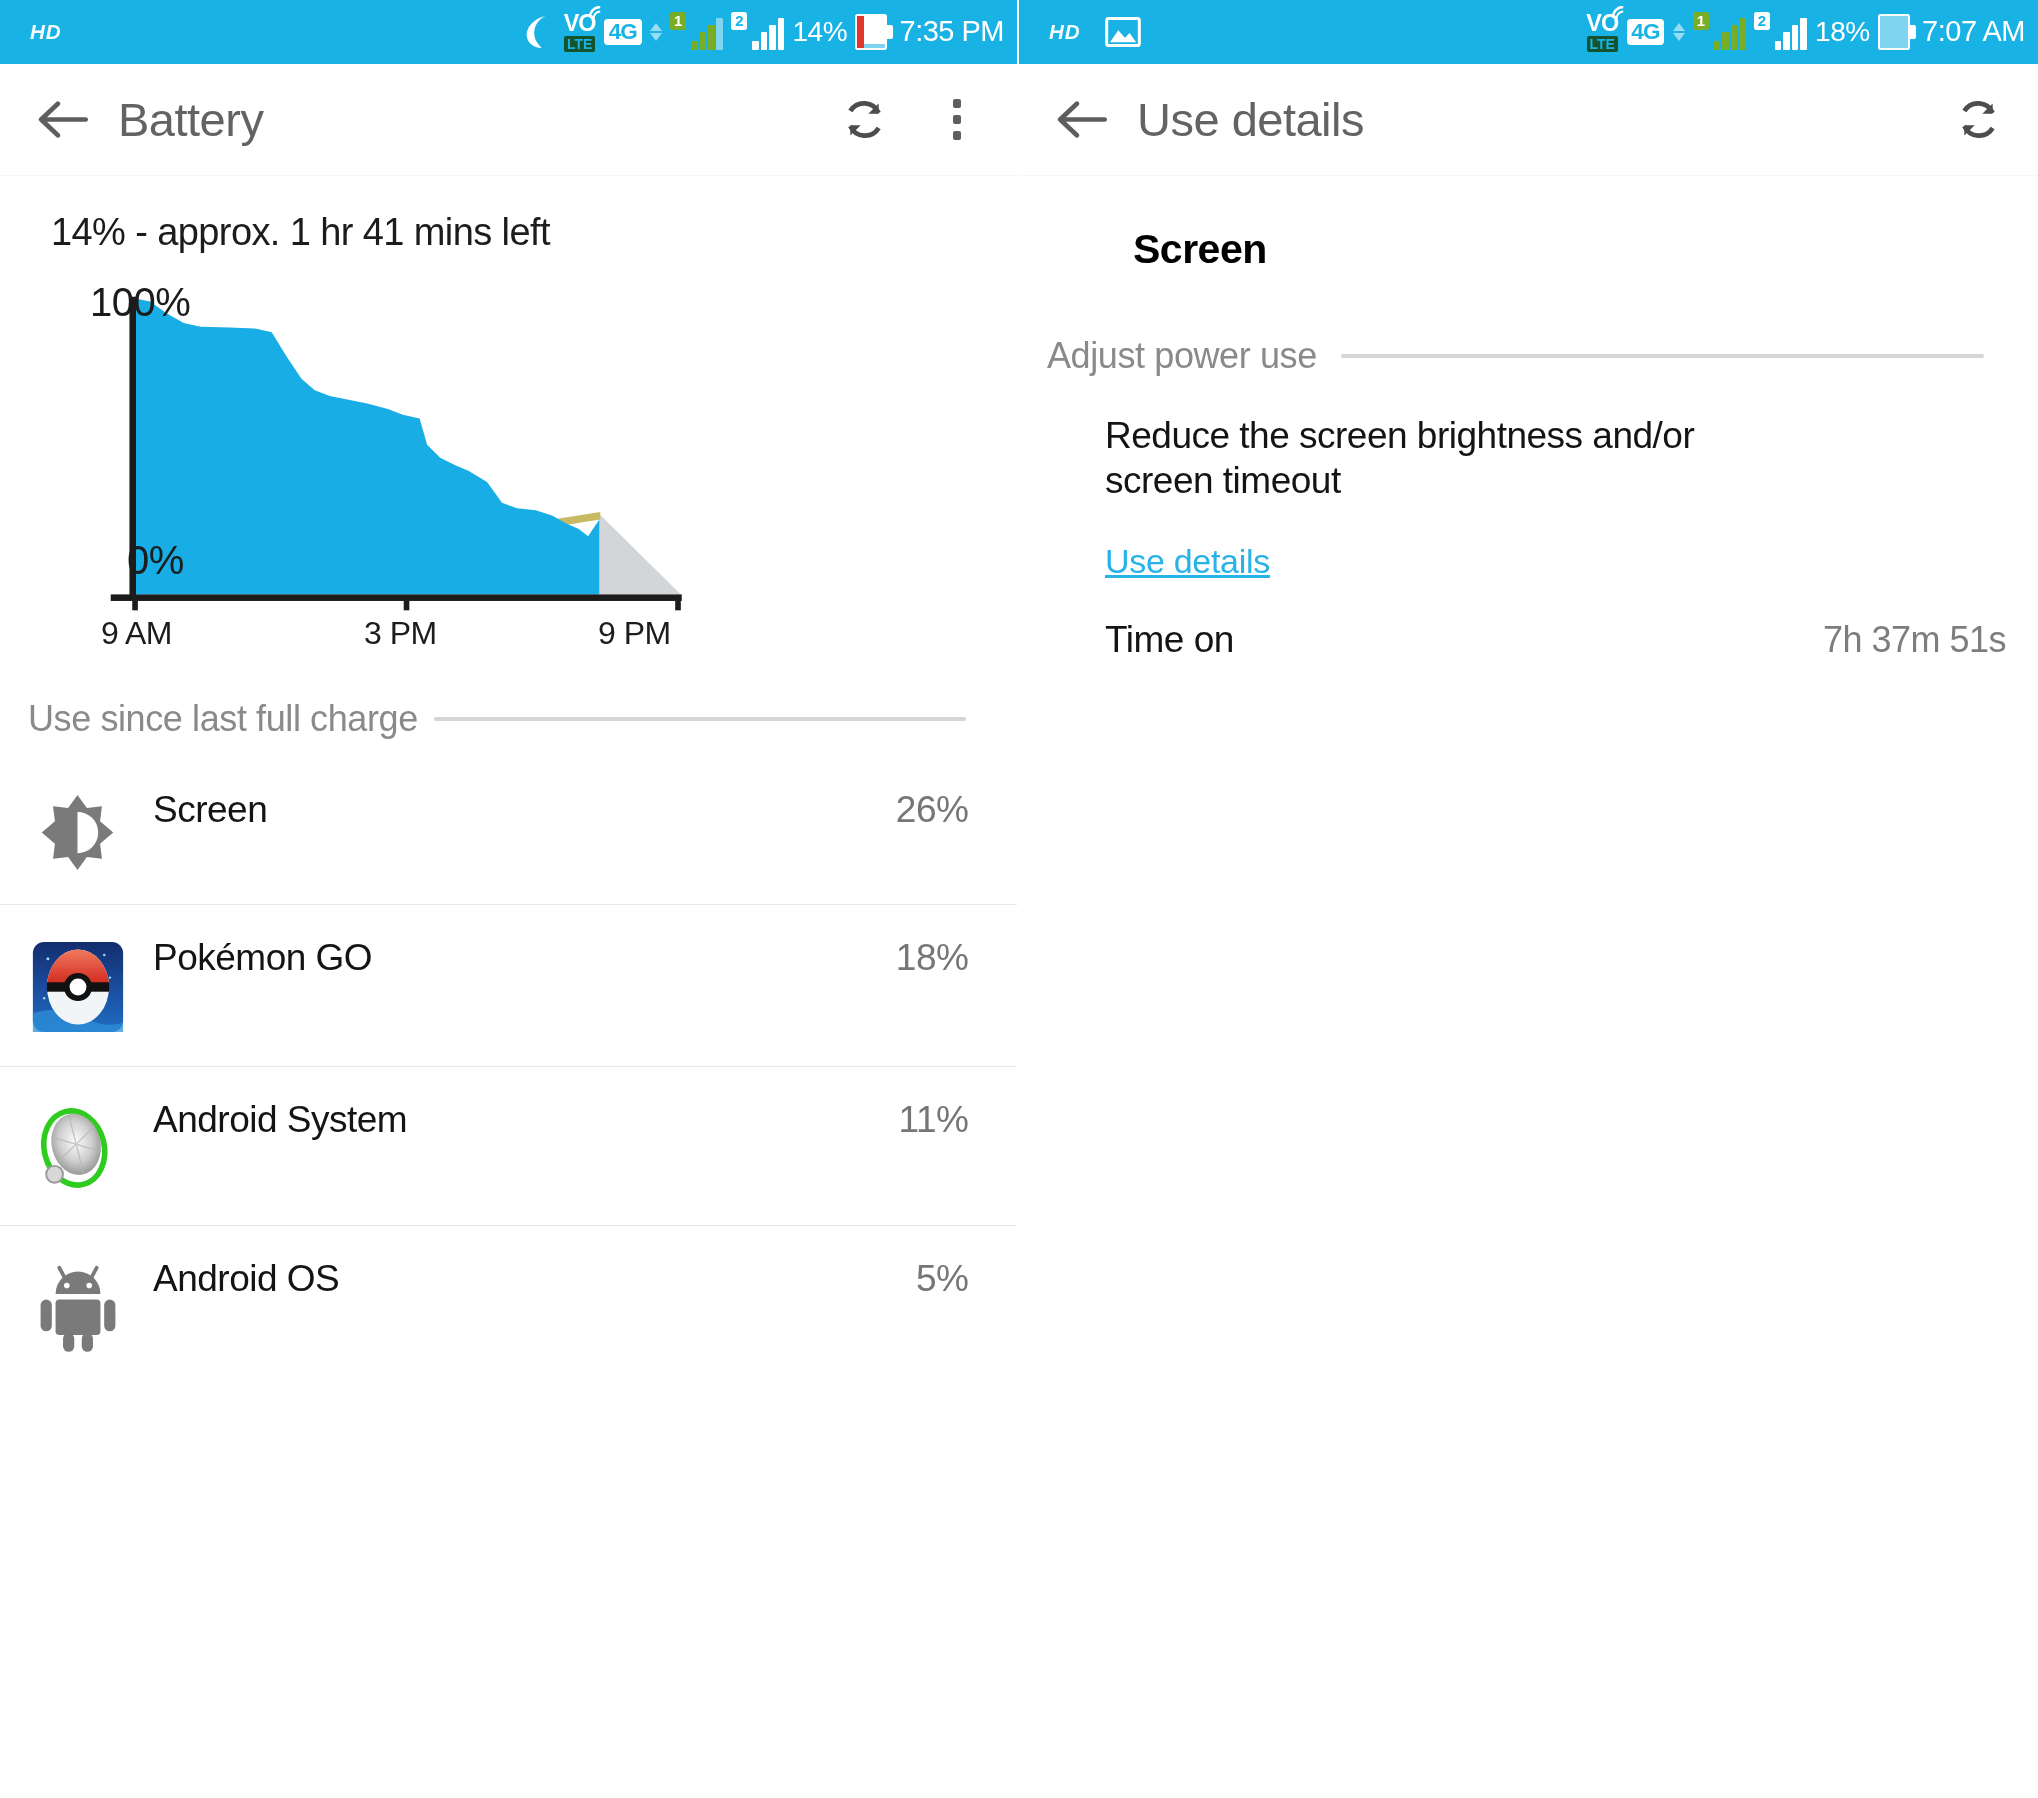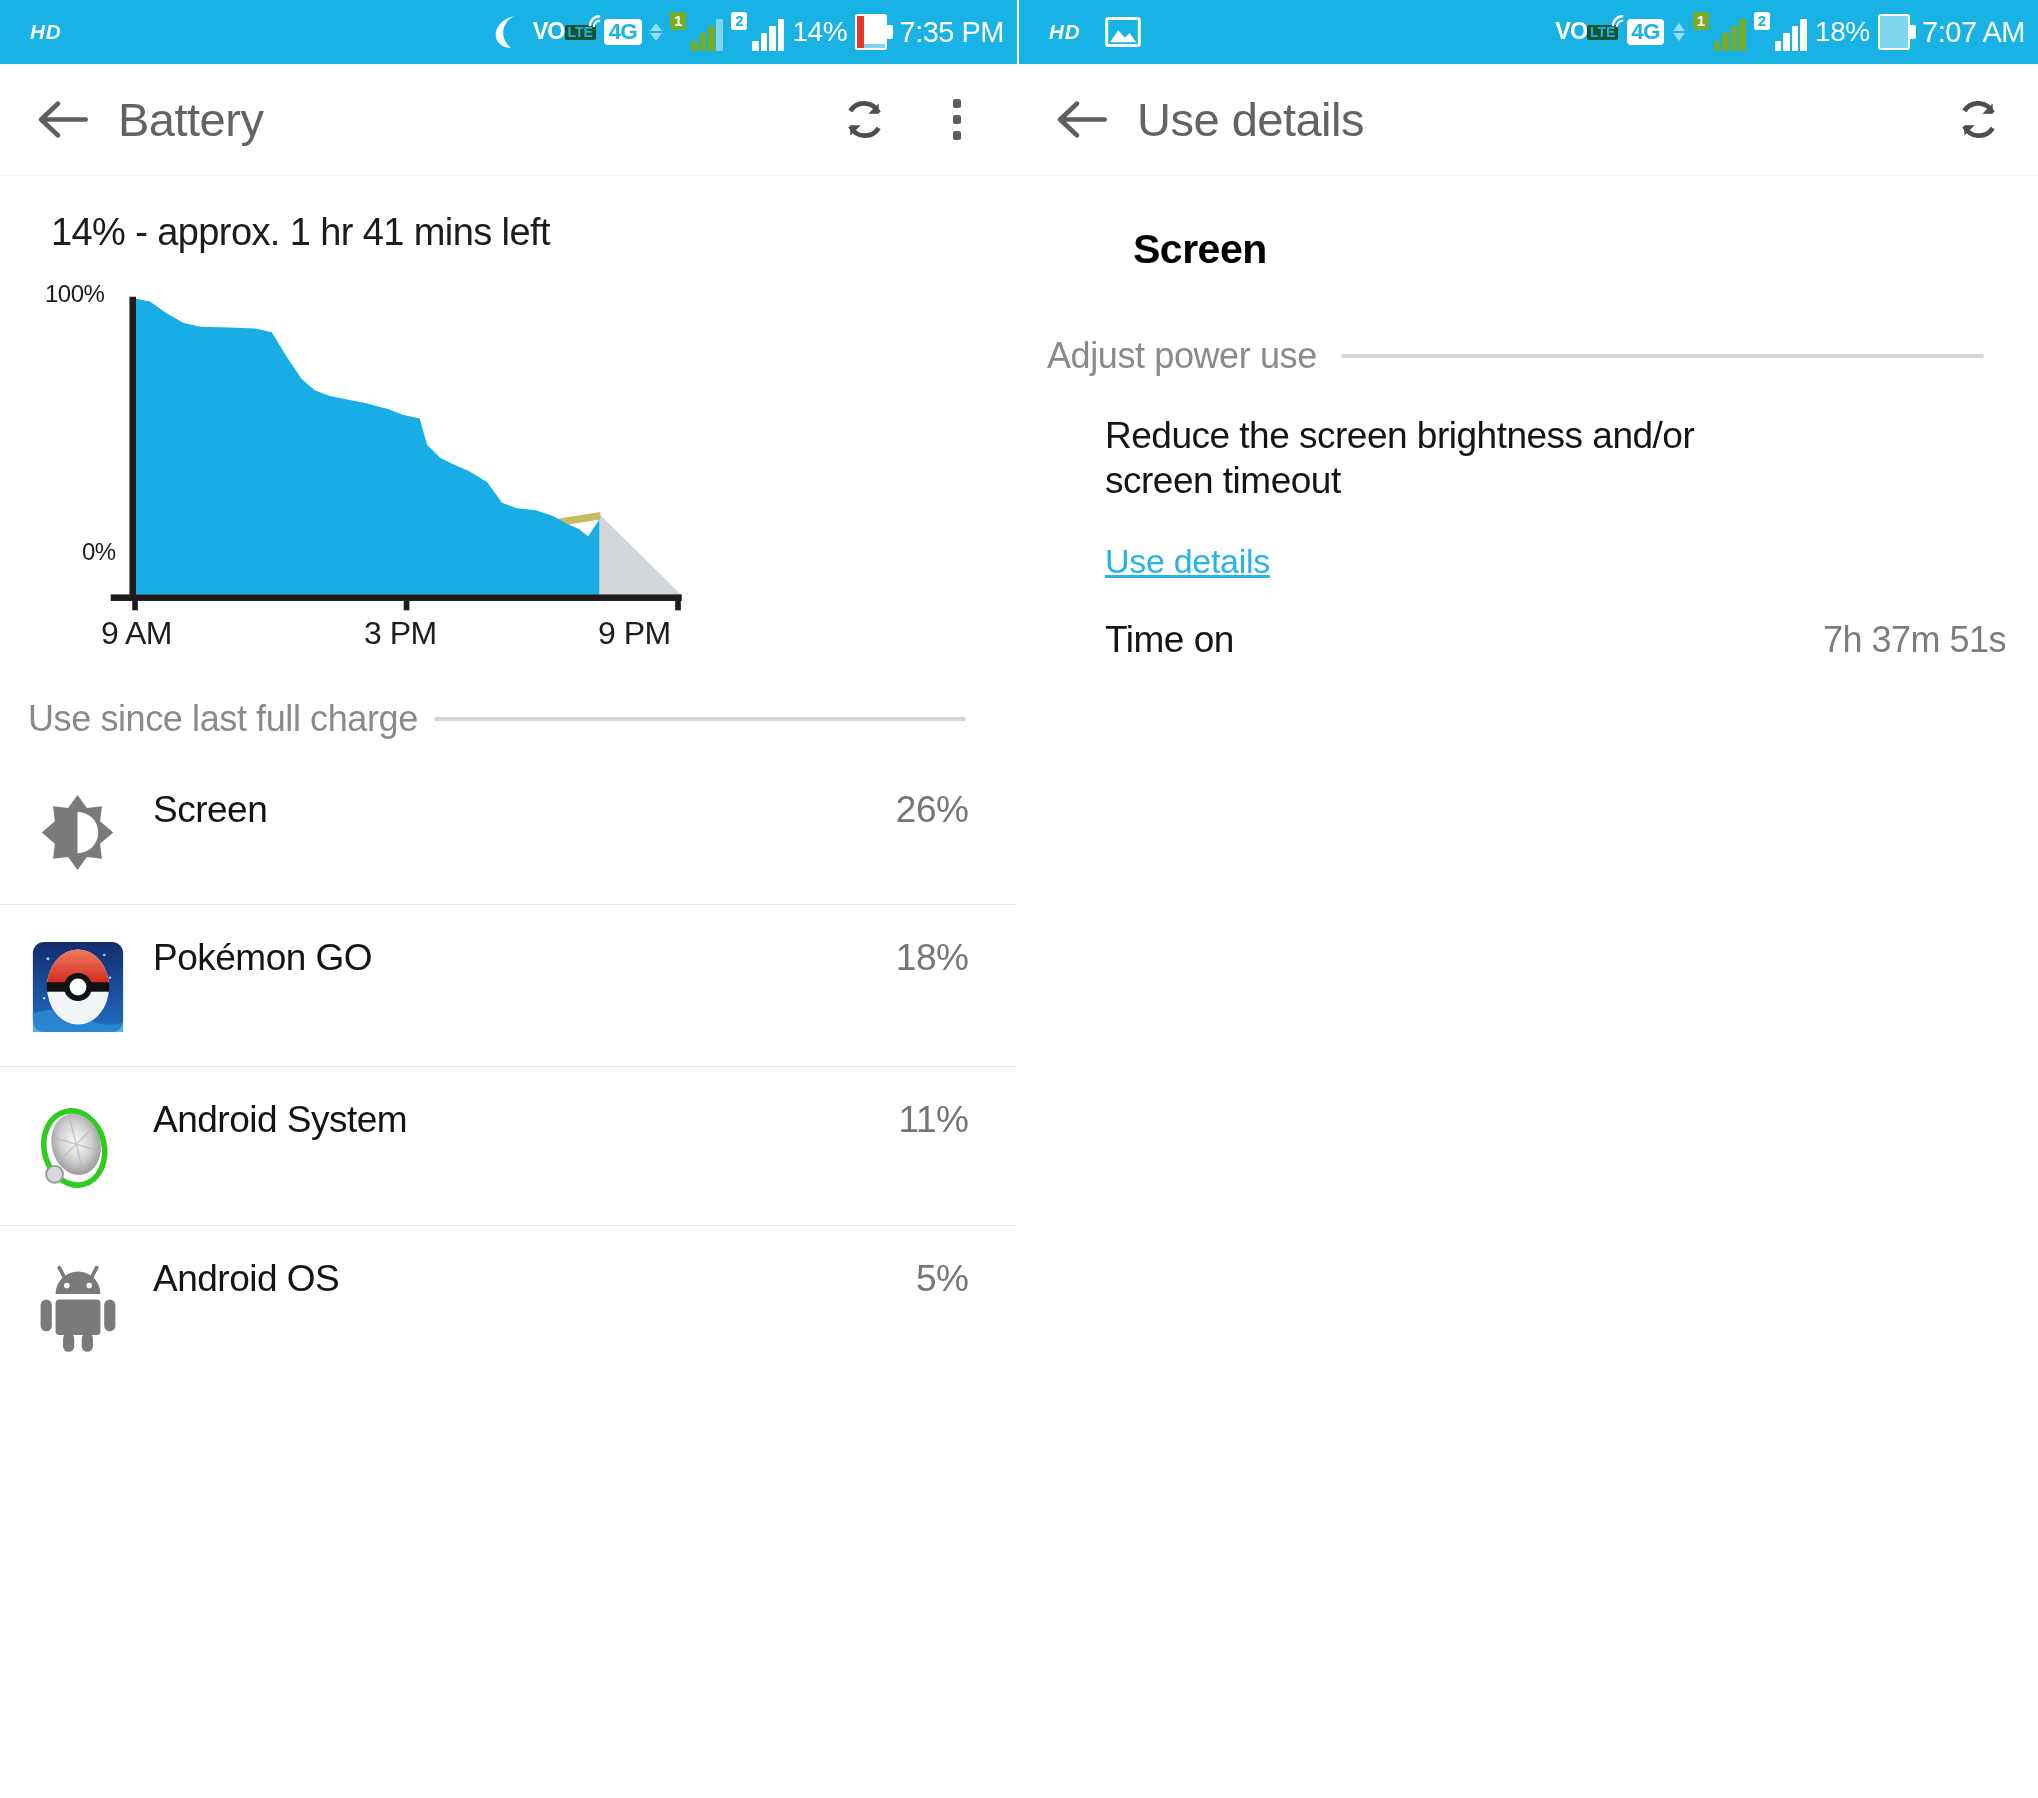--- a/index.html
+++ b/index.html
@@ -20,21 +20,21 @@
     position: relative;
   }
   .sb-hd {
     font-size: 20.6px; font-style: italic; font-weight: bold;
     letter-spacing: 0.9px; margin-left: 17px; opacity: .95;
   }
   .sb-img-icon { margin-left: 24px; display:flex; align-items:center; }
   .sb-right { margin-left: auto; display: flex; align-items: center; gap: 8.4px; }
   .sb-moon { display:flex; align-items:center; }
   .volte {
-    display:flex; flex-direction:row; align-items:center; line-height:1;
+    display:flex; flex-direction:column; align-items:center; line-height:1;
     position:relative;
   }
   .volte .vo { font-size: 23.4px; font-weight: bold; letter-spacing:-0.9px; }
   .volte .lte {
     font-size: 14px; font-weight: bold; background:#14532d; color:#19b2e5;
     padding: 0.9px 2.8px; border-radius:1.9px; margin-top:0.9px; letter-spacing:0px;
   }
   .volte .wave { position:absolute; top:-5.6px; right:-9.4px; }
   .fourg {
     background:#ffffff; color:#19b2e5; font-size:22.5px; font-weight:bold;
@@ -79,21 +79,21 @@
   .icon-btn { width:56px; height:56px; display:flex; align-items:center; justify-content:center; }
   .kebab { display:flex; flex-direction:column; gap:7.5px; align-items:center; }
   .kebab i { width:8.4px; height:8.4px; background:#5e5e5e; border-radius:1.9px; display:block; }
 
   
   .summary {
     font-size: 38px; color:#1c1c1c; padding: 36px 0 0 51px; letter-spacing:-0.6px;
   }
   .chartwrap { position:relative; margin: 24px 0 0 0; height: 375px; }
   .chart-svg { display:block; }
-  .ylabel { position:absolute; font-size:24px; color:#1c1c1c; letter-spacing:-0.5px; }
+  .ylabel { position:absolute; font-size:40px; color:#1c1c1c; letter-spacing:-0.5px;margin-left:45px; }
   .ylabel.top { left: 45px; top: 1.9px; }
   .ylabel.bot { left: 82px; top: 260px; }
   .xlabels { position:relative; height: 52px; }
   .xlabel { position:absolute; font-size:32px; color:#1c1c1c; letter-spacing:-0.5px; }
 
   
   .section-header {
     display:flex; align-items:center; gap: 16px; padding: 45px 51px 0 28px;
   }
   .section-header .title { font-size: 36px; color:#8a8a8a; white-space:nowrap; letter-spacing:-0.4px; }

